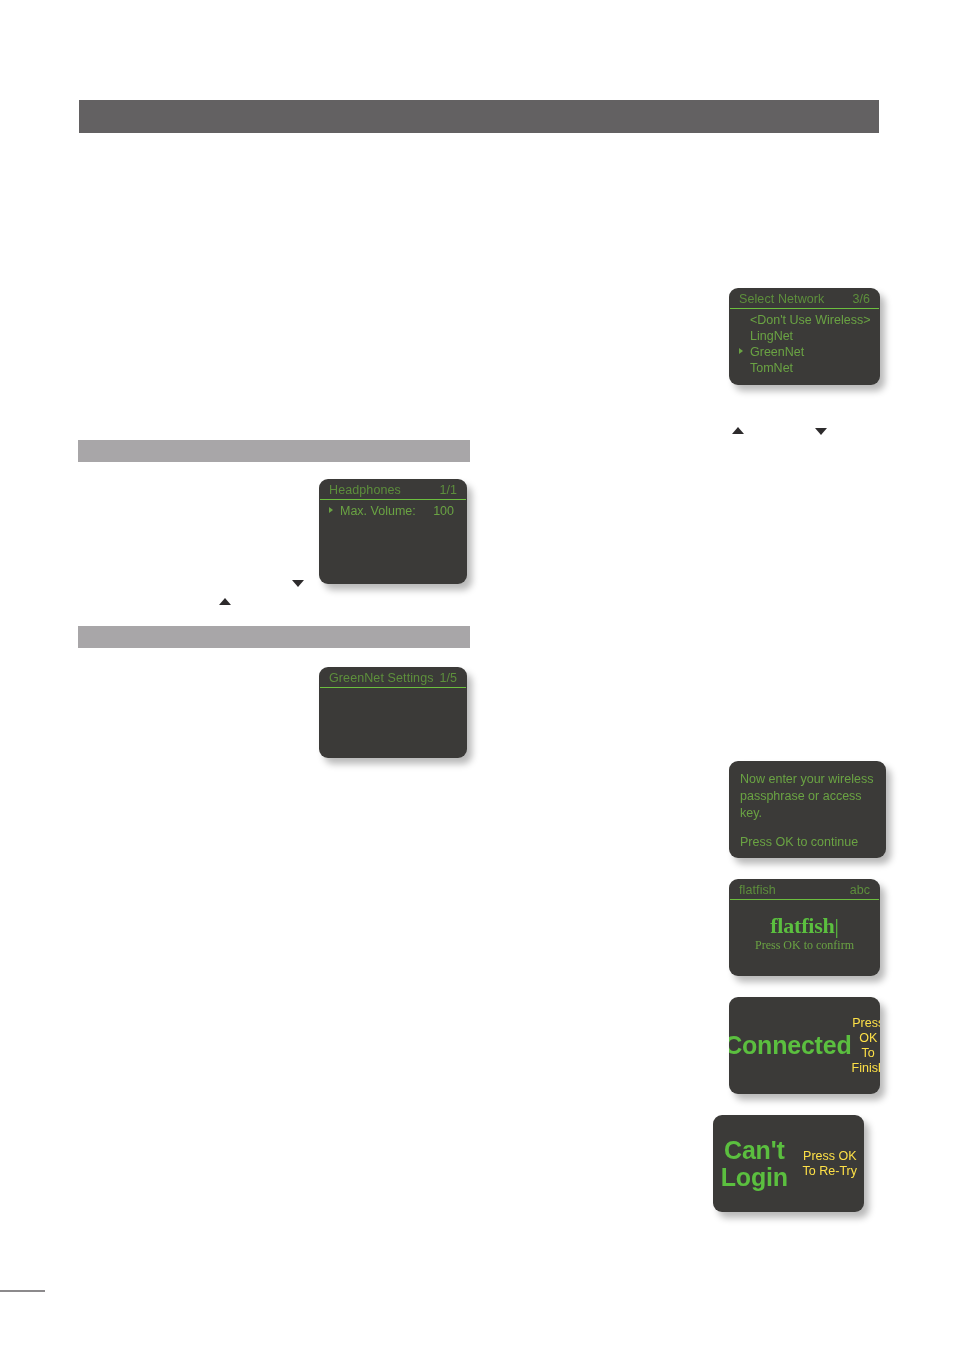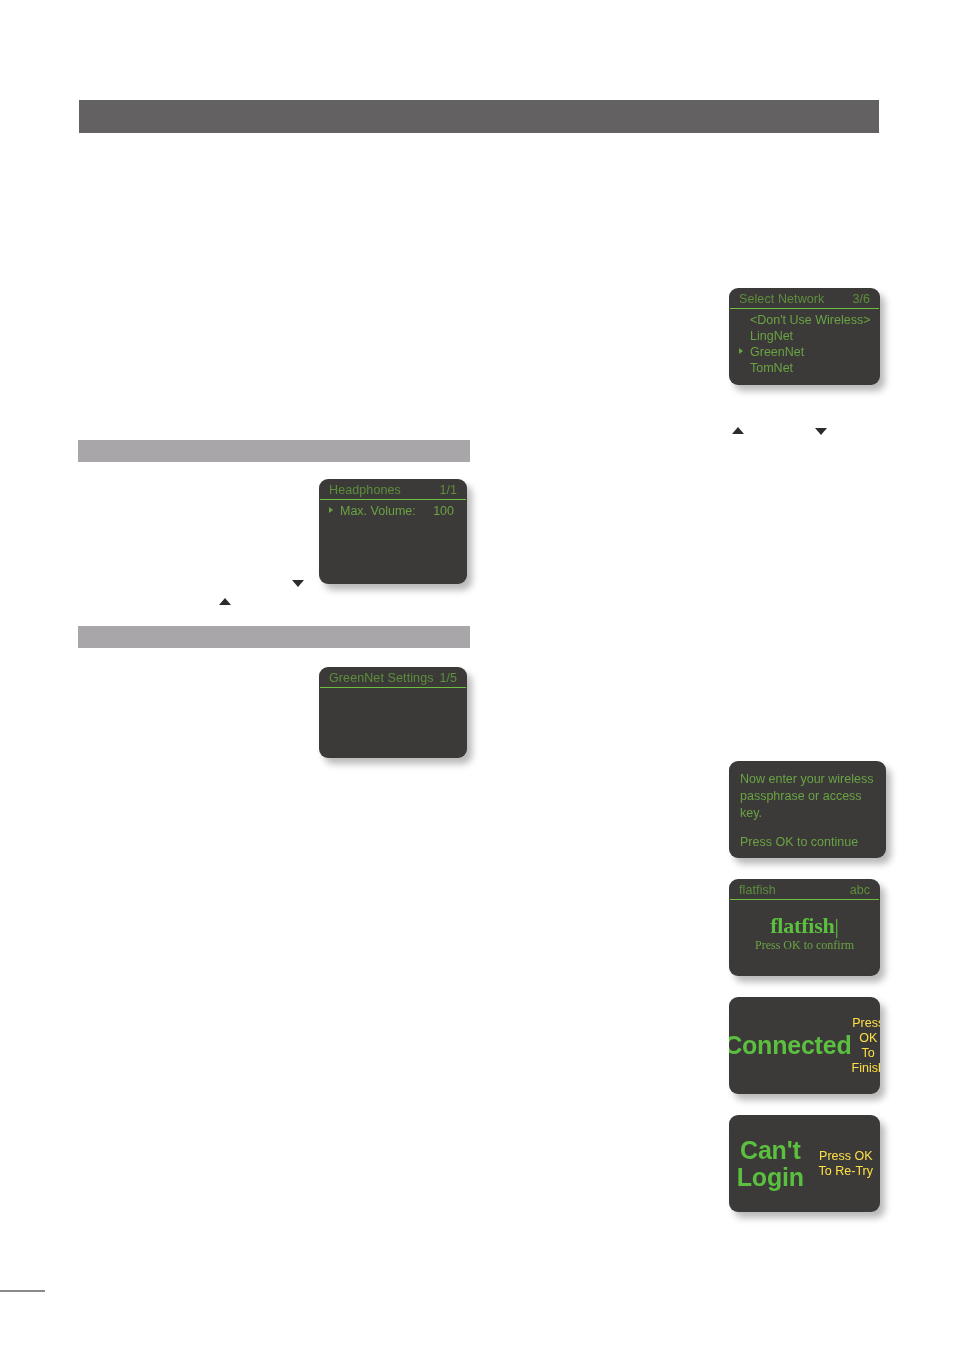--- a/index.html
+++ b/index.html
@@ -252,18 +252,18 @@
   </div>
 </div>
 
 <div class="lcd" style="left:729px; top:997px; width:151px; height:97px;">
   <div class="lcd-center">
     <div class="lcd-bigtext">Connected</div>
     <div class="lcd-subtext">Press OK To Finish</div>
   </div>
 </div>
 
-<div class="lcd" style="left:729px; top:1115px; width:151px; height:97px;">
+<div class="lcd" style="left:713px; top:1115px; width:151px; height:97px;">
   <div class="lcd-center">
     <div class="lcd-bigtext">Can't Login</div>
     <div class="lcd-subtext">Press OK To Re-Try</div>
   </div>
 </div>
 
 </body></html>

